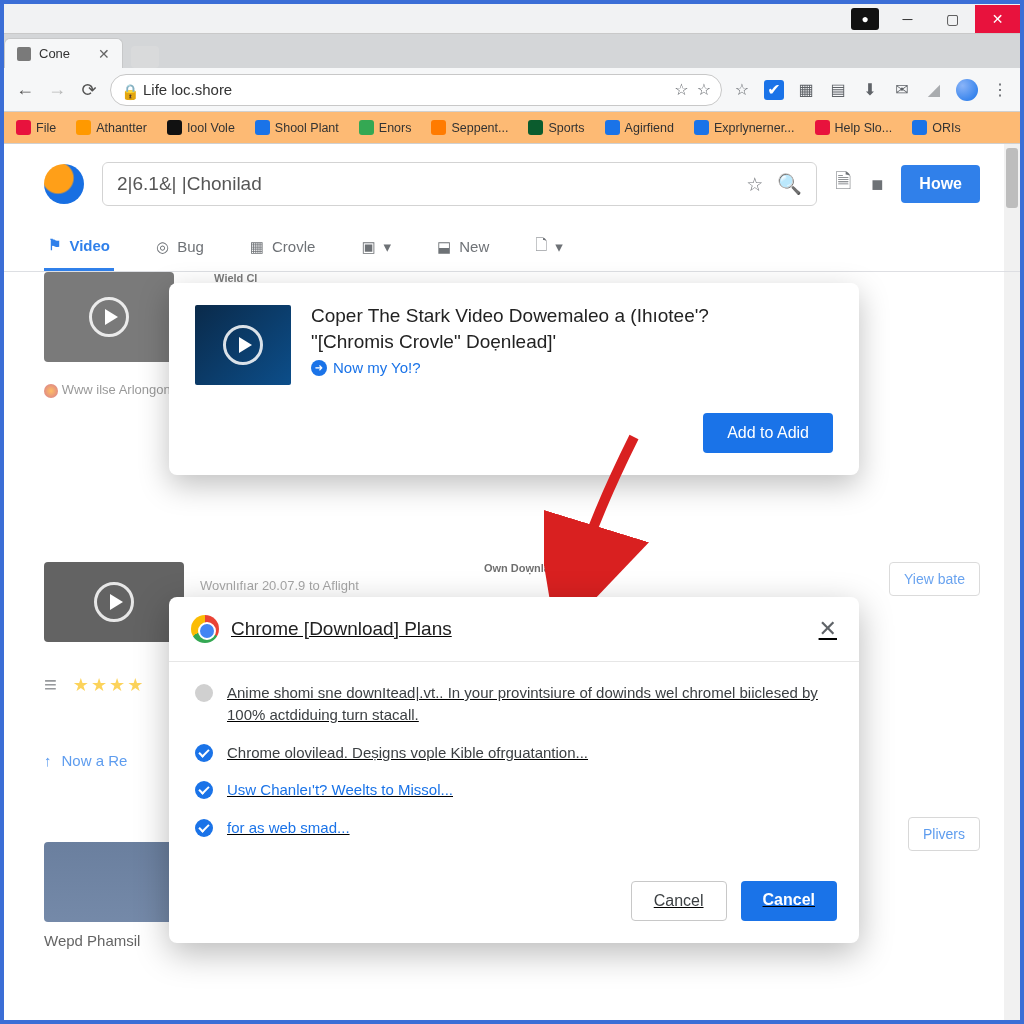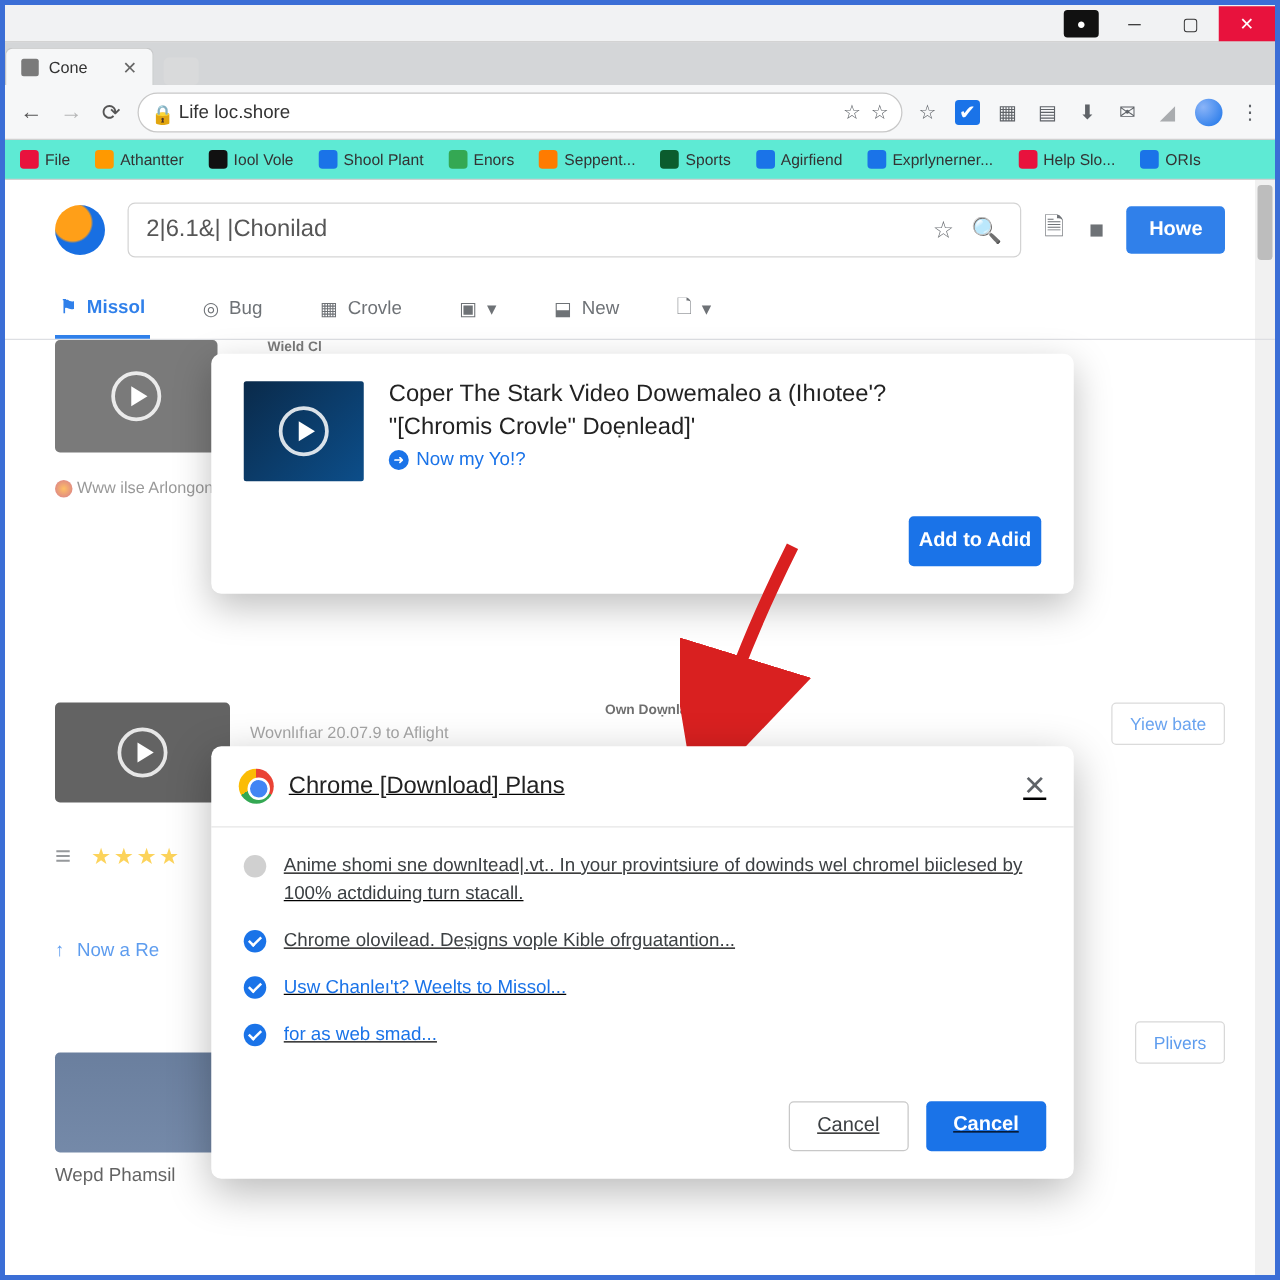--- a/index.html
+++ b/index.html
@@ -17,21 +17,21 @@
   .addressrow { height: 44px; background: #f6f7f8; display: flex; align-items: center; gap: 10px; padding: 0 10px; border-bottom: 1px solid #d0d0d0; }
   .navbtn { width: 22px; height: 22px; display: flex; align-items: center; justify-content: center; color: #555; font-size: 18px; }
   .omnibox { flex: 1; height: 32px; border: 1px solid #c8c8c8; border-radius: 16px; background: #fff; display: flex; align-items: center; padding: 0 10px; gap: 8px; font-size: 15px; color: #333; }
   .omnibox .lock { width: 14px; height: 14px; color: #5f6368; }
   .omnibox .spacer { flex: 1; }
   .omnibox .star { color: #5f6368; font-size: 16px; }
   .icrow { display: flex; gap: 12px; align-items: center; }
   .icrow span { width: 20px; height: 20px; display: flex; align-items: center; justify-content: center; font-size: 16px; color: #5f6368; border-radius: 3px; }
   .icrow .blue { background: #1a73e8; color: #fff; border-radius: 3px; }
   .icrow .avatar { width: 22px; height: 22px; border-radius: 50%; background: radial-gradient(circle at 30% 30%, #8ab4f8, #1a73e8); }
-  .bookbar { height: 32px; background: #5eead4; display: flex; align-items: center; gap: 20px; padding: 0 12px; border-bottom: 1px solid #d0d0d0; font-size: 12.5px; color: #333; }
+  .bookbar { height: 32px; background: #fdba74; display: flex; align-items: center; gap: 20px; padding: 0 12px; border-bottom: 1px solid #d0d0d0; font-size: 12.5px; color: #333; }
   .bm { display: flex; align-items: center; gap: 5px; white-space: nowrap; }
   .bm .bicon { width: 15px; height: 15px; border-radius: 3px; }
   .page { position: relative; width: 100%; height: calc(1016px - 30px - 34px - 44px - 32px); background: #fff; overflow: hidden; }
   .scrollbar { position: absolute; right: 0; top: 0; width: 16px; height: 100%; background: #f1f1f1; }
   .scrollthumb { position: absolute; right: 2px; top: 4px; width: 12px; height: 60px; background: #bdbdbd; border-radius: 3px; }
   .searchrow { display: flex; align-items: center; gap: 18px; padding: 18px 40px; filter: blur(0.3px); opacity: 0.9; }
   .logocircle { width: 40px; height: 40px; border-radius: 50%; background: radial-gradient(circle at 35% 35%, #ff9500 40%, #0060df 45%); }
   .sbox { flex: 1; height: 44px; border: 1px solid #cfcfcf; border-radius: 6px; display: flex; align-items: center; padding: 0 14px; font-size: 19px; color: #444; }
   .sbox .sp { flex: 1; }
   .sideicons { display: flex; gap: 20px; align-items: center; font-size: 20px; color: #5f6368; }
@@ -47,21 +47,21 @@
   .rtxt .title { font-size: 11px; font-weight: 700; color: #222; margin-bottom: 4px; text-align: center; }
   .rtxt .sub { font-size: 13px; color: #767676; }
   .stars { color: #fbbc04; font-size: 18px; letter-spacing: 2px; }
   .btnout { border: 1px solid #c8c8c8; border-radius: 4px; padding: 8px 14px; font-size: 14px; color: #1a73e8; background: #fff; }
   .dialog1 { position: absolute; left: 165px; top: 11px; width: 690px; background: #fff; border-radius: 8px; box-shadow: 0 10px 30px rgba(0,0,0,0.25); padding: 22px 26px; z-index: 5; }
   .dialog1 .row { display: flex; gap: 20px; }
   .dialog1 .dthumb { width: 96px; height: 80px; background: linear-gradient(135deg,#0a2a4a,#0c4e8a); border-radius: 2px; display: flex; align-items: center; justify-content: center; }
   .dialog1 .dtitle { font-size: 19px; color: #222; margin-bottom: 4px; }
   .dialog1 .dlink { color: #1a73e8; font-size: 15px; display: flex; align-items: center; gap: 6px; margin-top: 6px; }
   .dialog1 .actions { display: flex; justify-content: flex-end; margin-top: 28px; }
-  .dialog1 .btnadd { background: #1a73e8; color: #fff; border-radius: 4px; padding: 11px 8px; font-size: 16px; font-weight: 700; }
+  .dialog1 .btnadd { background: #1a73e8; color: #fff; border-radius: 4px; padding: 11px 24px; font-size: 16px; font-weight: 400; }
   .arrow { position: absolute; left: 540px; top: 155px; z-index: 6; }
   .dialog2 { position: absolute; left: 165px; top: 325px; width: 690px; background: #fff; border-radius: 8px; box-shadow: 0 10px 34px rgba(0,0,0,0.28); z-index: 7; text-decoration: underline; }
   .dialog2 .hdr { display: flex; align-items: center; gap: 12px; padding: 18px 22px; border-bottom: 1px solid #e6e6e6; }
   .dialog2 .chrome { width: 28px; height: 28px; border-radius: 50%; background: conic-gradient(#ea4335 0 120deg,#34a853 120deg 240deg,#fbbc05 240deg 360deg); position: relative; }
   .dialog2 .chrome::after { content:""; position:absolute; left:7px; top:7px; width:14px; height:14px; border-radius:50%; background:#4285f4; border:2.5px solid #fff; }
   .dialog2 .htitle { font-size: 19px; color: #222; flex: 1; }
   .dialog2 .xbtn { font-size: 22px; color: #5f6368; }
   .dialog2 .body { padding: 20px 26px 10px; }
   .dialog2 .item { display: flex; gap: 14px; font-size: 15px; color: #3c4043; margin-bottom: 16px; line-height: 1.45; }
   .dialog2 .bullet { width: 18px; height: 18px; border-radius: 50%; flex-shrink: 0; margin-top: 2px; }
@@ -182,21 +182,21 @@
       <div class="sideicons">
         <span>🗎</span>
         <span>■</span>
       </div>
       <div class="btnhowe">Howe</div>
     </div>
 
     <div class="tabsnav">
       <div class="t active">
           <span>⚑</span>
-          <span>Missol</span>
+          <span>Video</span>
         </div>
       <div class="t">
           <span>◎</span>
           <span>Bug</span>
         </div>
       <div class="t">
           <span>▦</span>
           <span>Crovle</span>
         </div>
       <div class="t">

